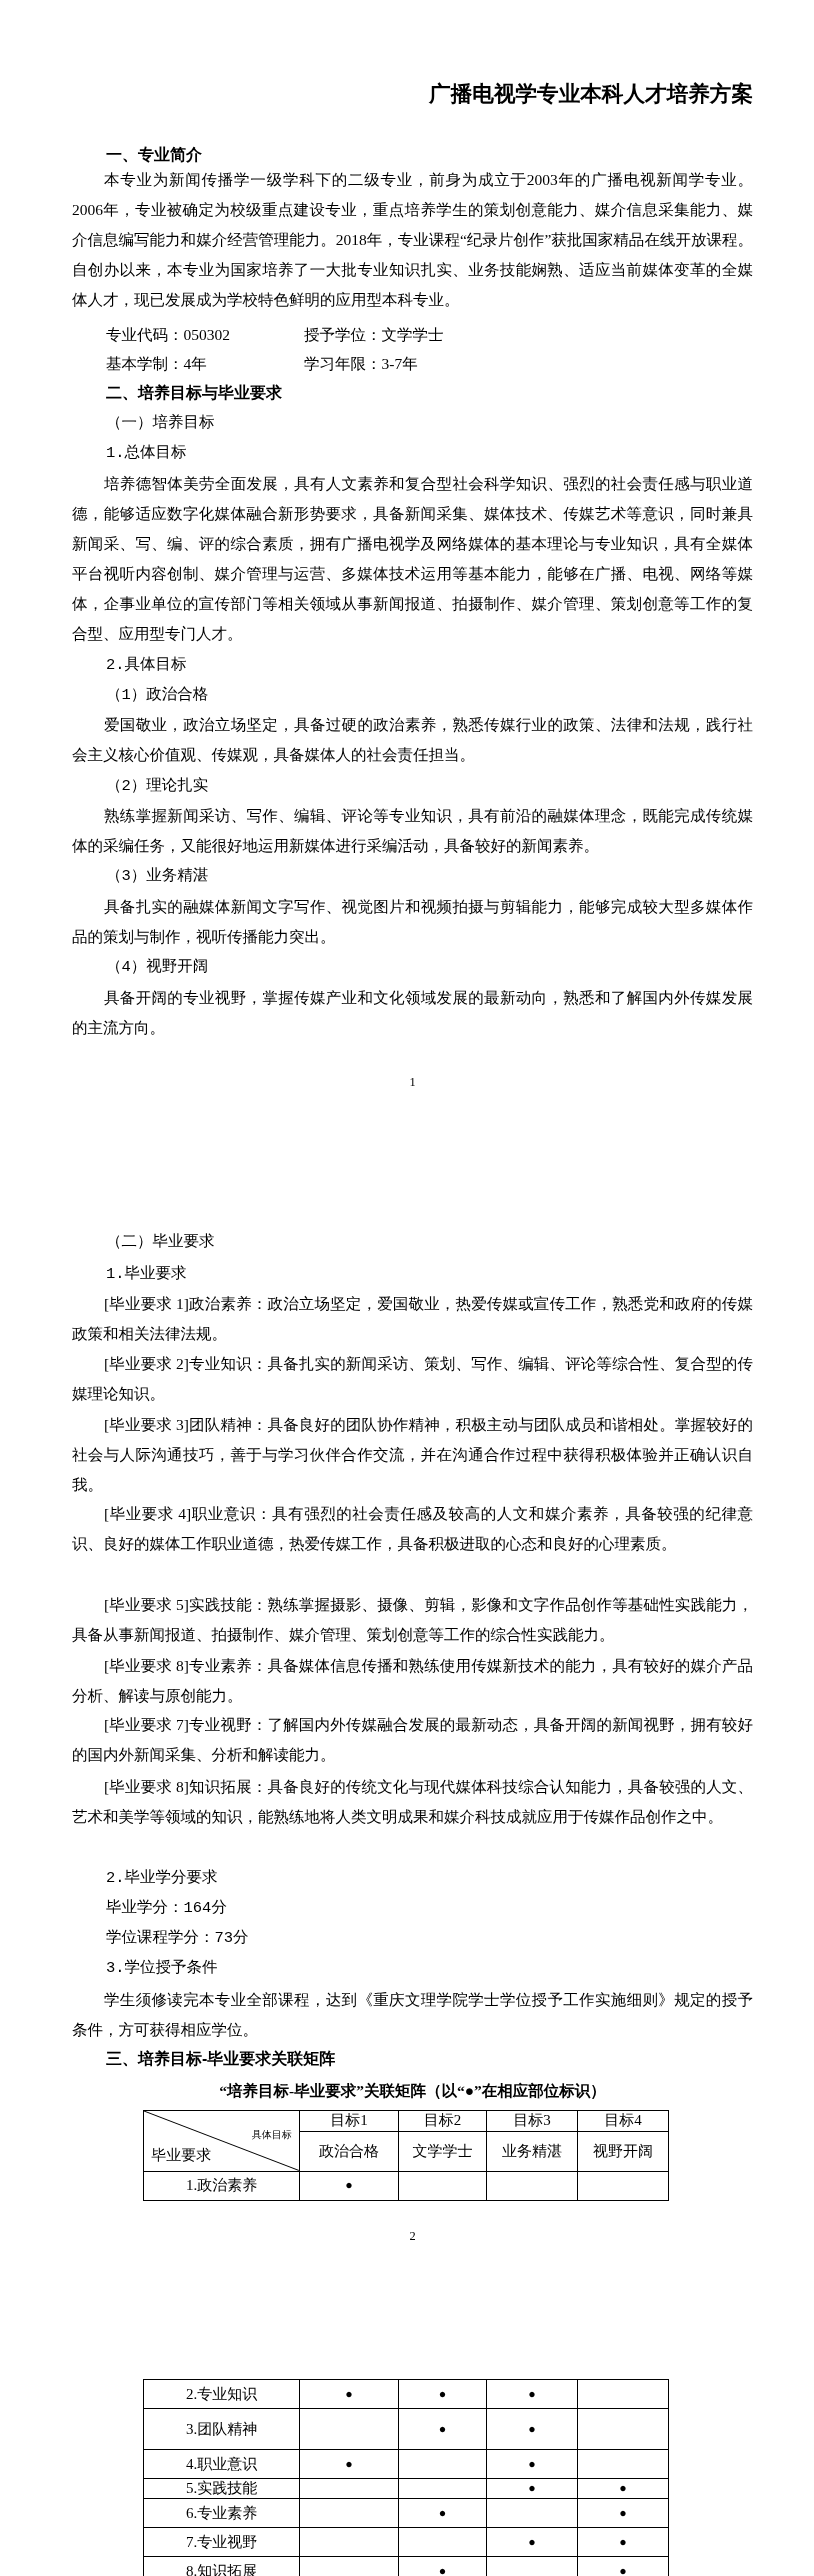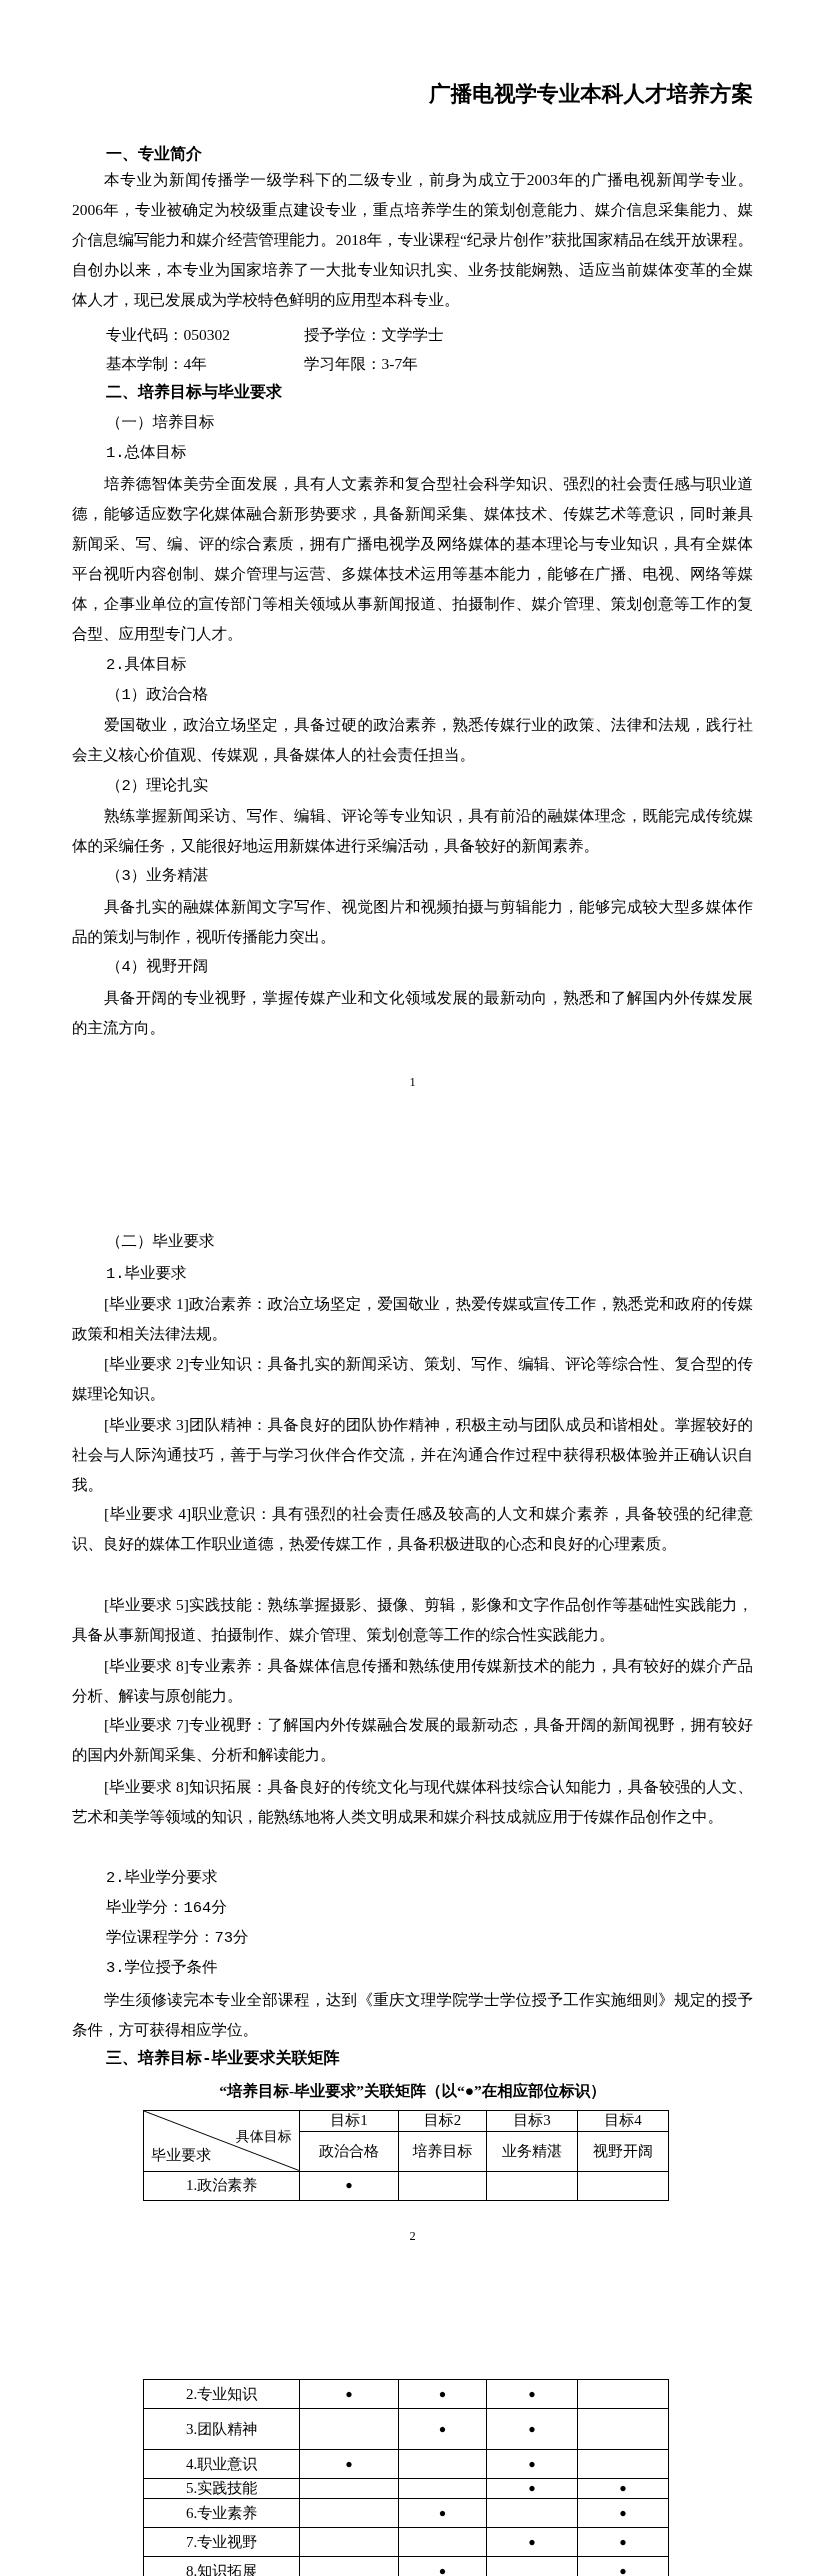--- a/index.html
+++ b/index.html
@@ -14,38 +14,38 @@
   }
   .blk{position:absolute;left:72px;width:681px;font-size:15.5px;line-height:30px;}
   .para{text-align:justify;text-indent:32px;}
   .title{
     left:72px;width:681px;text-align:right;
     font-family:"Liberation Sans","DejaVu Sans",sans-serif;
     font-weight:bold;font-size:21.6px;line-height:33px;
   }
   .hsec{
     left:106px;width:649px;
-    font-family:Liberation Mono, monospace;
+    font-family:Liberation Sans, sans-serif;
     font-weight:bold;font-size:16px;line-height:30px;
   }
   .hsub{left:106px;width:649px;font-size:15.5px;line-height:30px;font-family:Liberation Mono, monospace;}
   .infocell{position:absolute;font-size:15.5px;line-height:30px;}
   .pageno{left:72px;width:681px;text-align:center;font-size:12.4px;line-height:30px;}
   .tcaption{
     left:72px;width:681px;text-align:center;
     font-weight:bold;font-size:15.5px;line-height:30px;
   }
   table{border-collapse:collapse;position:absolute;table-layout:fixed;background:#fff;}
   .matrix{left:143px;border:1.5px solid #000;}
   .matrix td{border:0.5px solid #000;text-align:center;vertical-align:middle;font-size:15px;padding:0;}
   .matrix tr.datarow td{border-top-width:1px;}
   .matrix td.mark{font-size:12.4px;}
   .corner{position:relative;padding:0;}
   .corner svg{position:absolute;left:0;top:0;width:100%;height:100%;}
-  .corner .corner-top{position:absolute;right:7.2px;top:16.5px;font-size:14px;}
+  .corner .corner-top{position:absolute;right:7.2px;top:16.5px;font-size:10px;}
   .corner .corner-bottom{position:absolute;left:7.2px;bottom:5.2px;font-size:15px;}
 </style>
 </head>
 <body>
 
 <div class="doc">
 
   <div class="blk title" style="top:77px">广播电视学专业本科人才培养方案</div>
   <div class="blk hsec" style="top:140px">一、专业简介</div>
   <div class="blk para" style="top:165px">本专业为新闻传播学一级学科下的二级专业，前身为成立于2003年的广播电视新闻学专业。2006年，专业被确定为校级重点建设专业，重点培养学生的策划创意能力、媒介信息采集能力、媒介信息编写能力和媒介经营管理能力。2018年，专业课程“纪录片创作”获批国家精品在线开放课程。自创办以来，本专业为国家培养了一大批专业知识扎实、业务技能娴熟、适应当前媒体变革的全媒体人才，现已发展成为学校特色鲜明的应用型本科专业。</div>
@@ -105,21 +105,21 @@
           <span class="corner-top">具体目标</span>
           <span class="corner-bottom">毕业要求</span>
         </td>
         <td>目标1</td>
         <td>目标2</td>
         <td>目标3</td>
         <td>目标4</td>
       </tr>
       <tr style="height:40px">
         <td>政治合格</td>
-        <td>培养目标</td>
+        <td>文学学士</td>
         <td>业务精湛</td>
         <td>视野开阔</td>
       </tr>
       <tr class="datarow" style="height:29px">
         <td class="rl">1.政治素养</td>
         <td class="mark">●</td>
         <td class="mark"></td>
         <td class="mark"></td>
         <td class="mark"></td>
       </tr>

